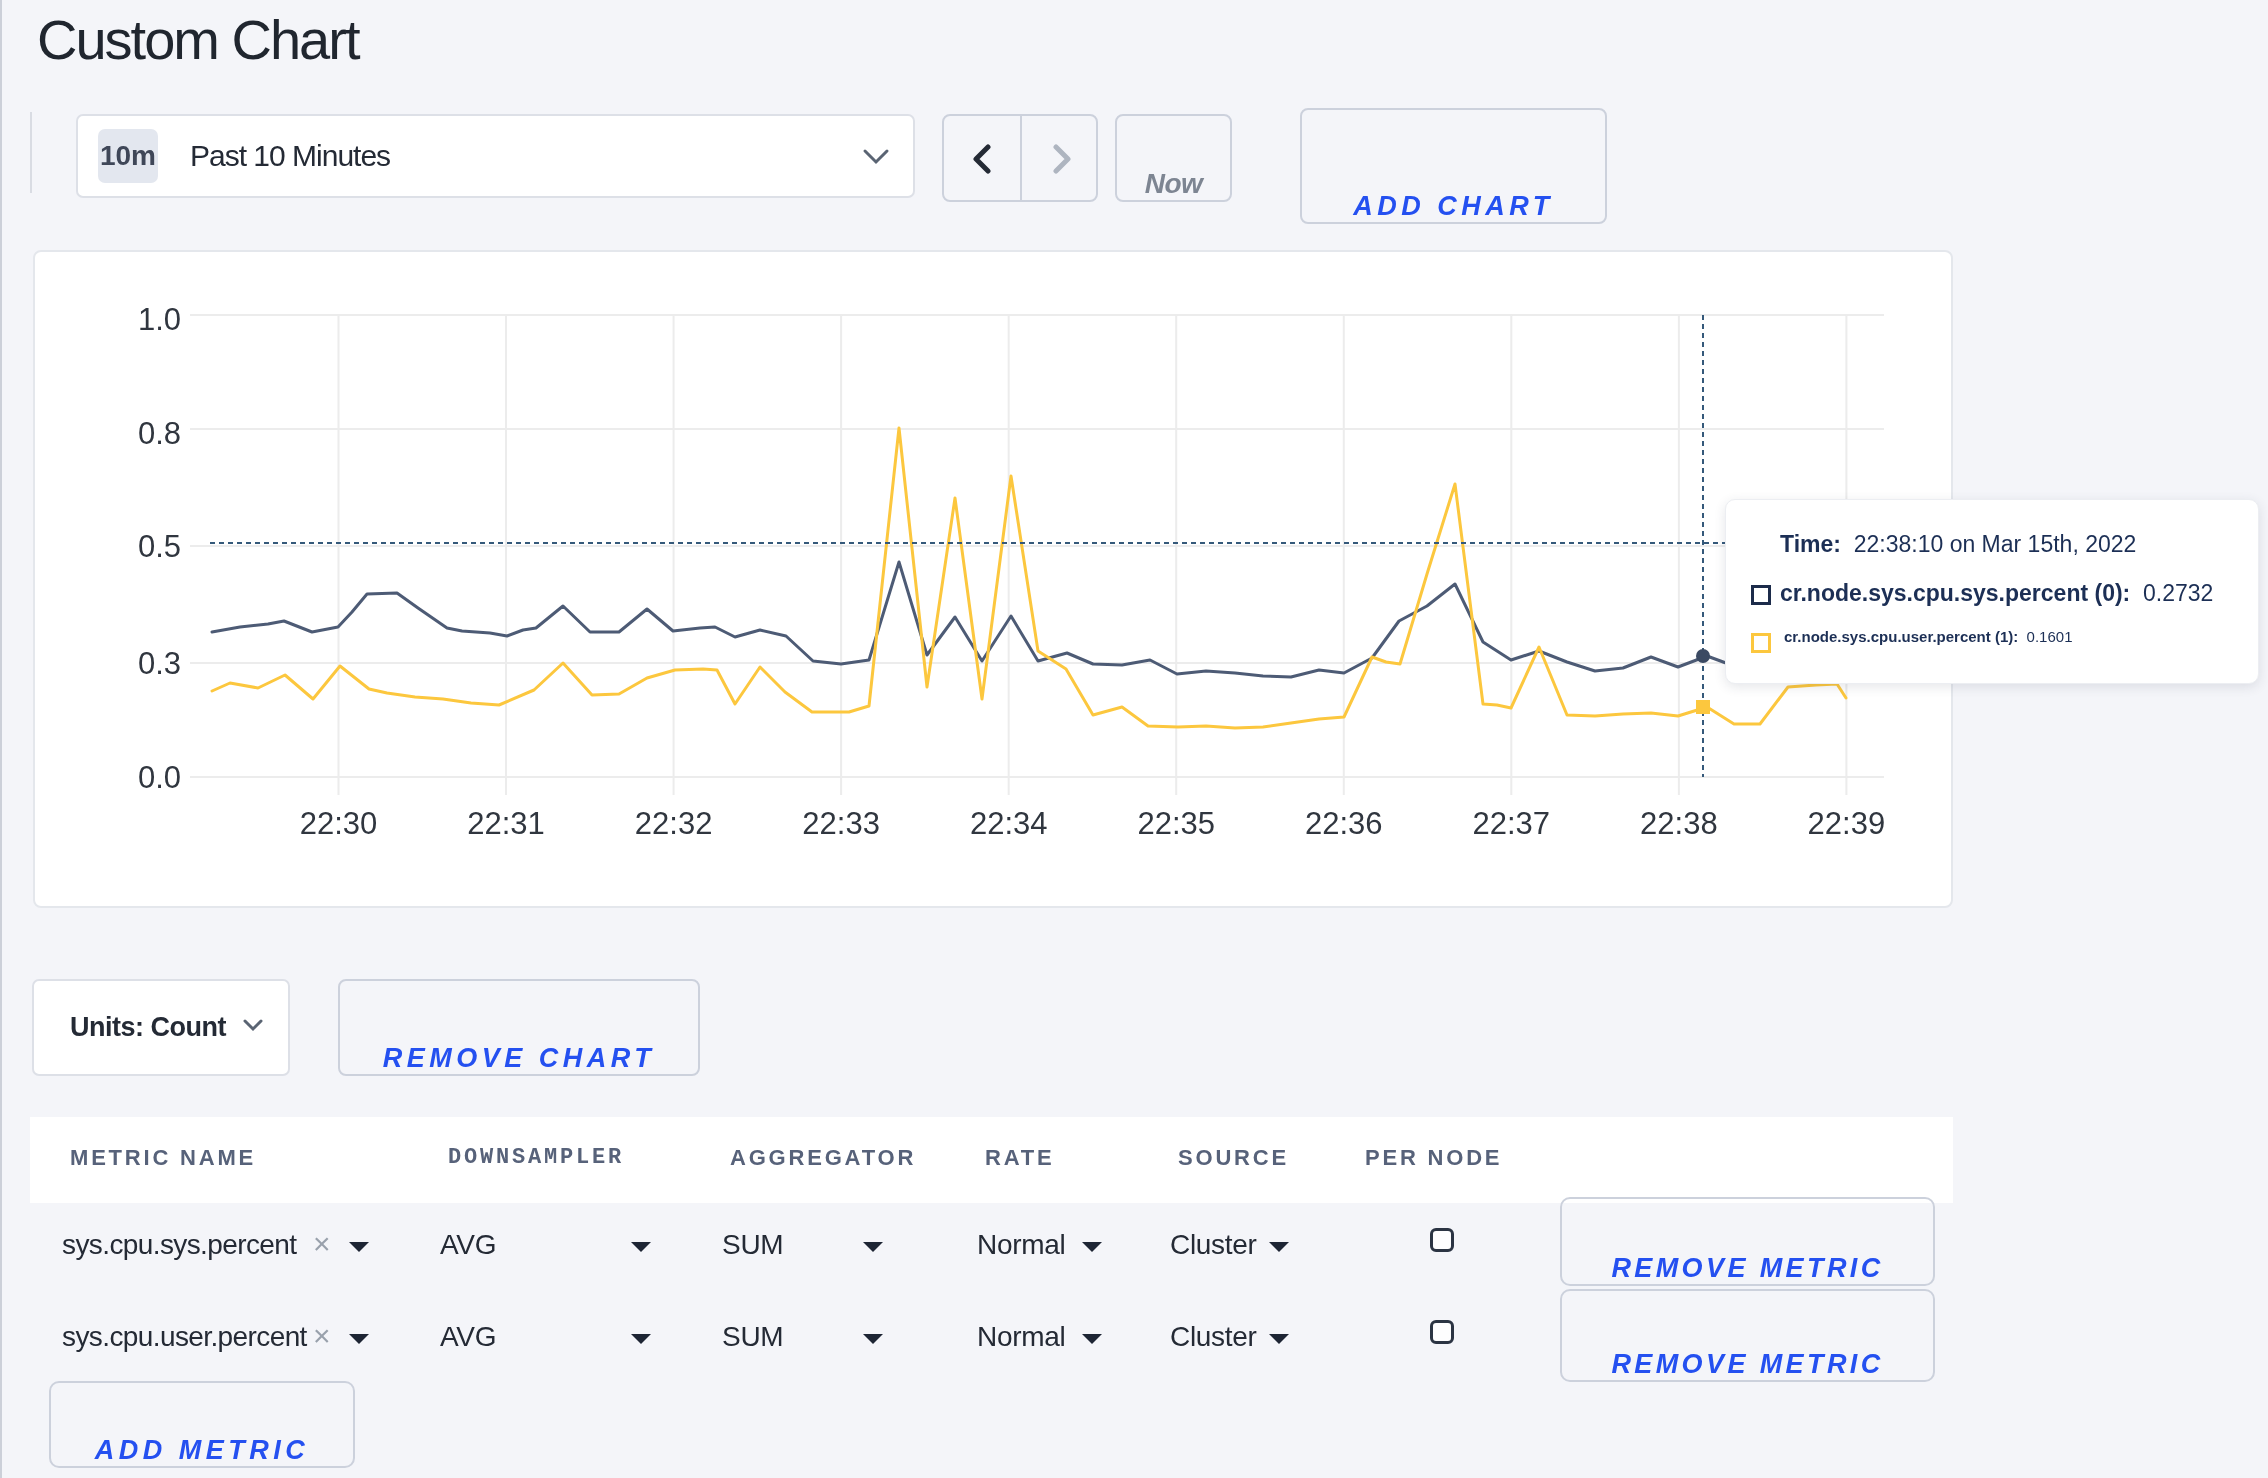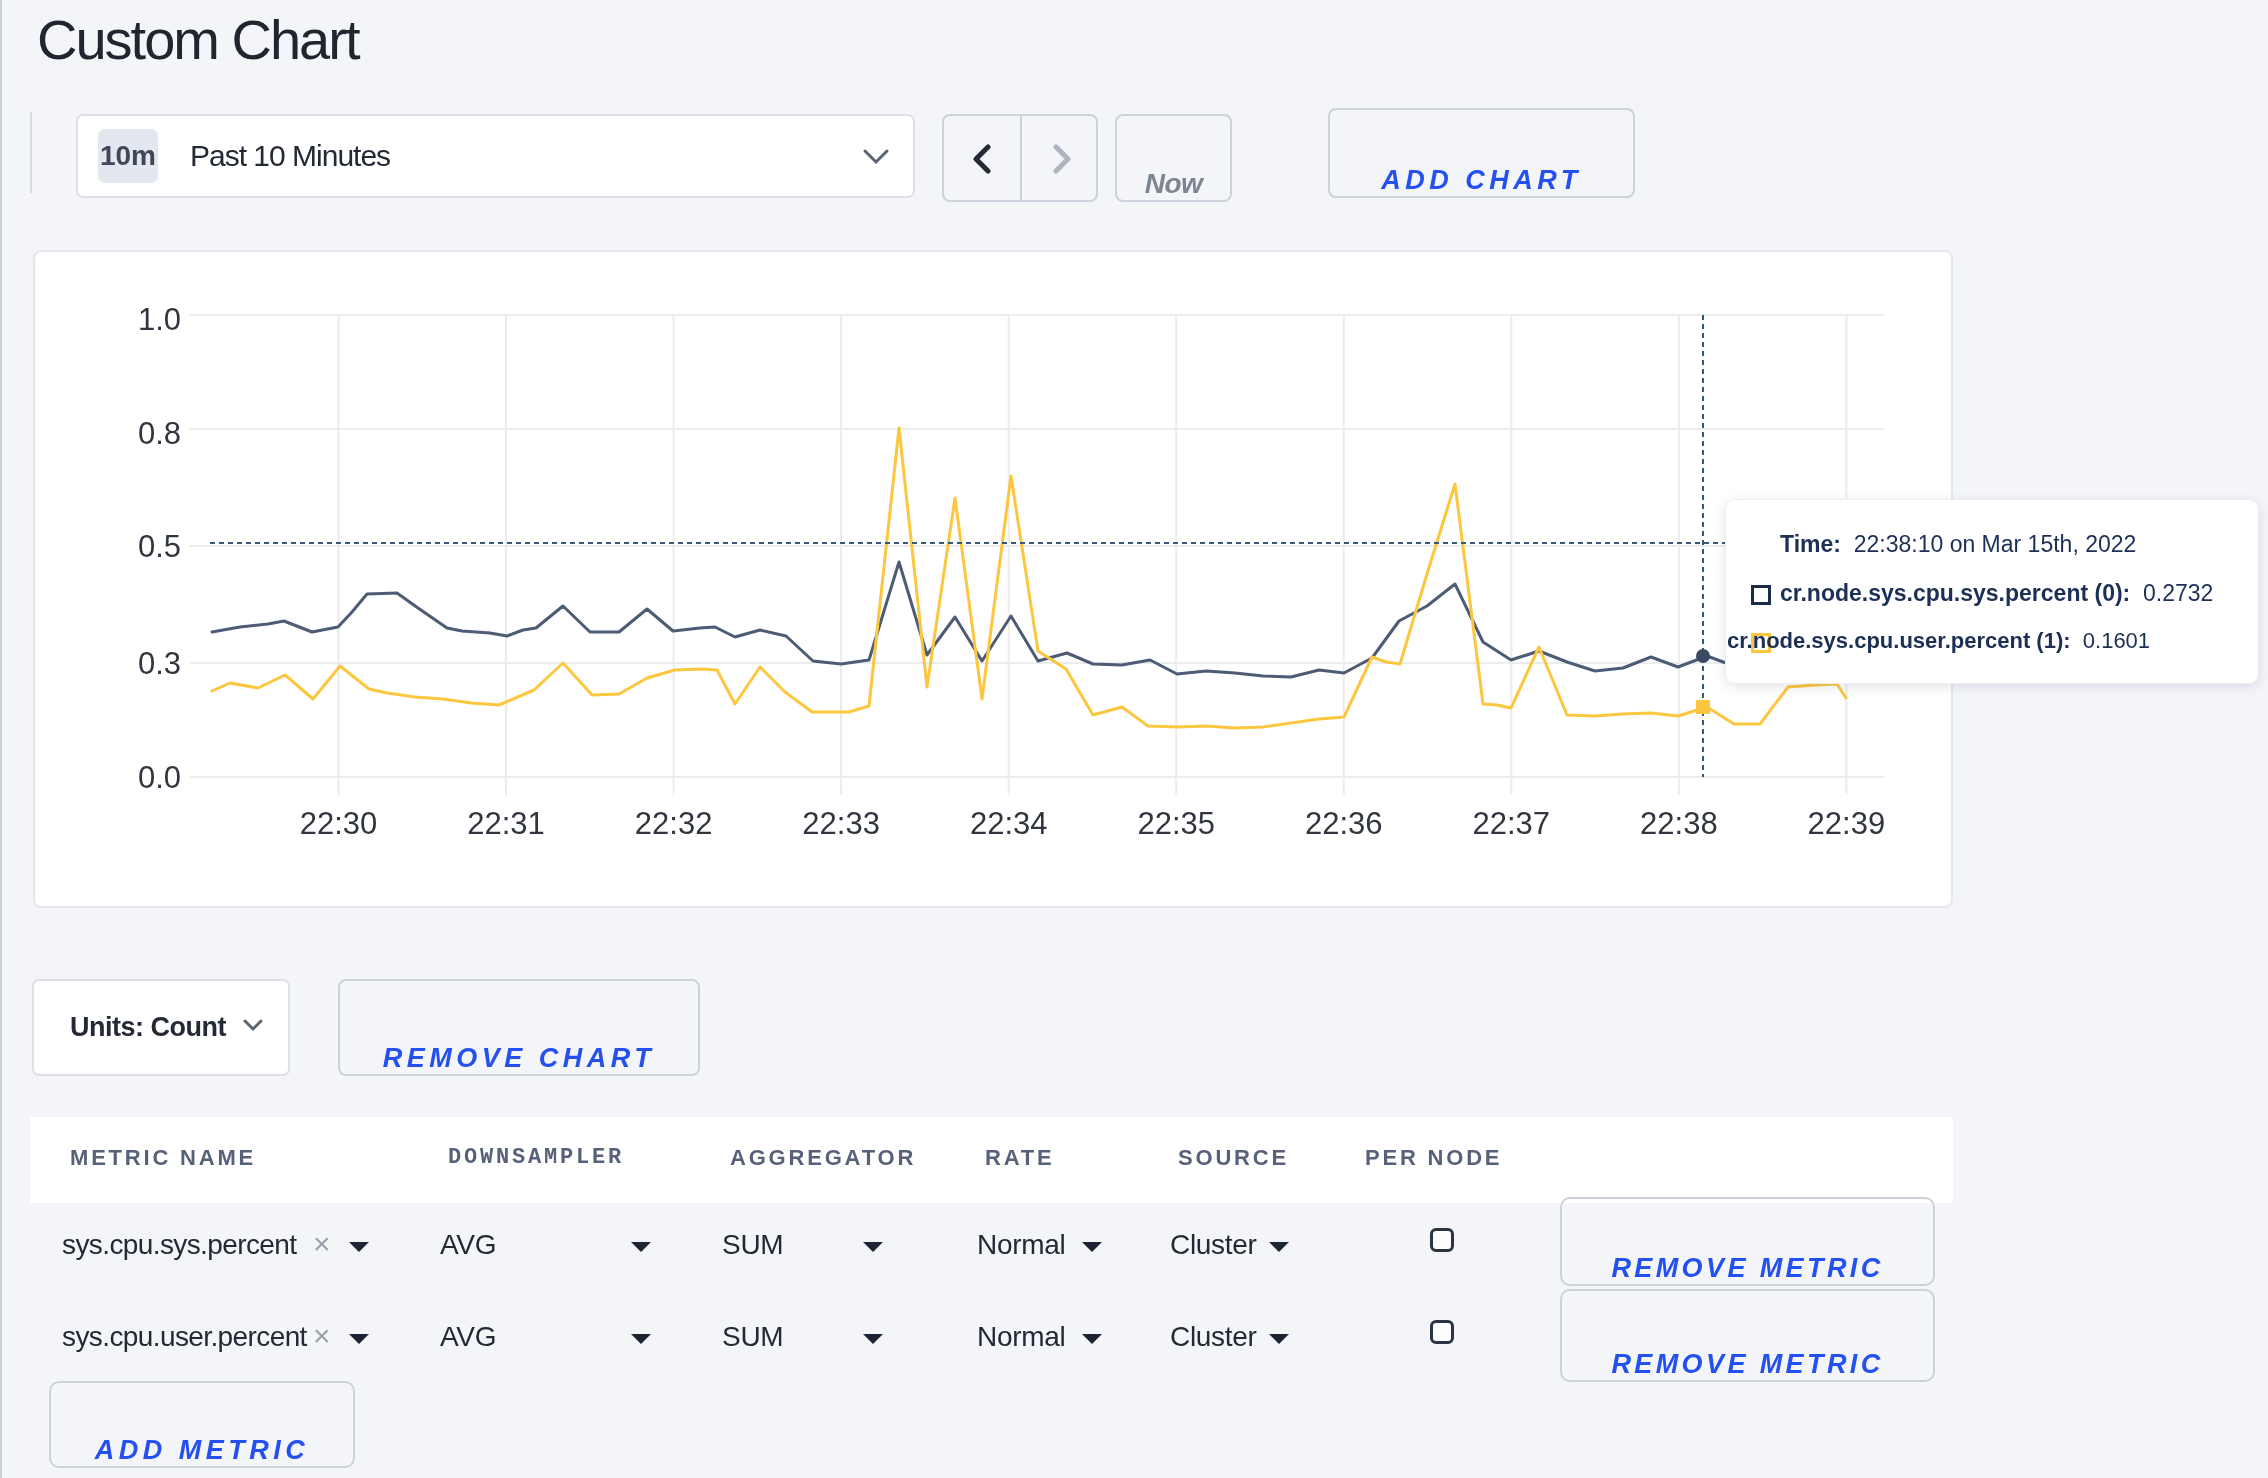--- a/index.html
+++ b/index.html
@@ -35,21 +35,21 @@
       </svg>
     <svg class="abs" style="left:102px;top:28px;" width="30" height="30" viewBox="0 0 30 30">
         <path d="M10 3 L22 15 L10 27" fill="none" stroke="#aeb5c0" stroke-width="5" stroke-linejoin="round" stroke-linecap="round"></path>
       </svg>
   </div>
 
   <div class="btn" style="left:1115px;top:114px;width:117px;height:88px;">
     <span style="font-size:28px;color:#7d8592;font-weight:600;letter-spacing:-0.5px;">Now</span>
   </div>
 
-  <div class="btn blue" style="left:1300px;top:108px;width:307px;height:90px;margin-left:28px;">ADD CHART</div>
+  <div class="btn blue" style="left:1300px;top:108px;width:307px;height:116px;">ADD CHART</div>
 
   <div class="abs" style="left:33px;top:250px;width:1920px;height:658px;background:#ffffff;border:2px solid #e4e7ec;border-radius:8px;box-sizing:border-box;"></div>
   <svg class="abs" style="left:33px;top:250px;" width="1920" height="658" viewBox="0 0 1920 658">
 
     <g stroke="#ececec" stroke-width="2">
       <line x1="157" y1="65" x2="1851" y2="65"></line>
       <line x1="157" y1="179" x2="1851" y2="179"></line>
       <line x1="157" y1="296" x2="1851" y2="296"></line>
       <line x1="157" y1="413" x2="1851" y2="413"></line>
       <line x1="157" y1="527" x2="1851" y2="527"></line>
@@ -96,21 +96,21 @@
     <line x1="1670" y1="65" x2="1670" y2="527" stroke="#35597a" stroke-width="2" stroke-dasharray="5 4"></line>
     <circle cx="1670" cy="406" r="7" fill="#3b4a63"></circle>
     <rect x="1663" y="450" width="14" height="14" fill="#fcc73e"></rect>
   </svg>
 
   <div class="abs" style="left:1725px;top:499px;width:532px;height:183px;background:#ffffff;border-radius:10px;box-shadow:0 3px 12px rgba(40,50,70,0.12);border:1px solid #eceef2;"></div>
   <div class="abs" style="left:1780px;top:531px;font-size:23px;color:#1c2f55;white-space:nowrap;"><b>Time:</b>&nbsp;&nbsp;22:38:10 on Mar 15th, 2022</div>
   <div class="abs" style="left:1751px;top:585px;width:14px;height:14px;border:3px solid #1c2b4a;"></div>
   <div class="abs" style="left:1780px;top:580px;font-size:23px;color:#1c2f55;white-space:nowrap;"><b>cr.node.sys.cpu.sys.percent (0):</b>&nbsp;&nbsp;0.2732</div>
   <div class="abs" style="left:1751px;top:633px;width:14px;height:14px;border:3px solid #fcc73e;"></div>
-  <div class="abs" style="left:1727px;top:628px;font-size:22px;color:#1c2f55;white-space:nowrap;"><b>cr.node.sys.cpu.user.percent (1):</b>&nbsp;&nbsp;0.1601</div>
+  <div class="abs" style="left:1784px;top:628px;font-size:15px;color:#1c2f55;white-space:nowrap;"><b>cr.node.sys.cpu.user.percent (1):</b>&nbsp;&nbsp;0.1601</div>
 
   <div class="abs" style="left:32px;top:979px;width:258px;height:97px;background:#ffffff;border:2px solid #dde0e7;border-radius:7px;box-sizing:border-box;display:flex;align-items:center;">
     <span style="margin-left:36px;font-size:27px;font-weight:bold;letter-spacing:-0.5px;color:#242a35;text-align:right;">Units: Count</span>
     <svg style="margin-left:16px;margin-top:-6px;" width="22" height="16" viewBox="0 0 22 16">
         <path d="M3 4 L11 12 L19 4" fill="none" stroke="#5a6473" stroke-width="3" stroke-linecap="round"></path>
       </svg>
   </div>
   <div class="btn blue" style="left:310px;top:979px;width:362px;height:97px;margin-left:28px;">REMOVE CHART</div>
 
   <div class="abs" style="left:30px;top:1117px;width:1923px;height:86px;background:#ffffff;"></div>

